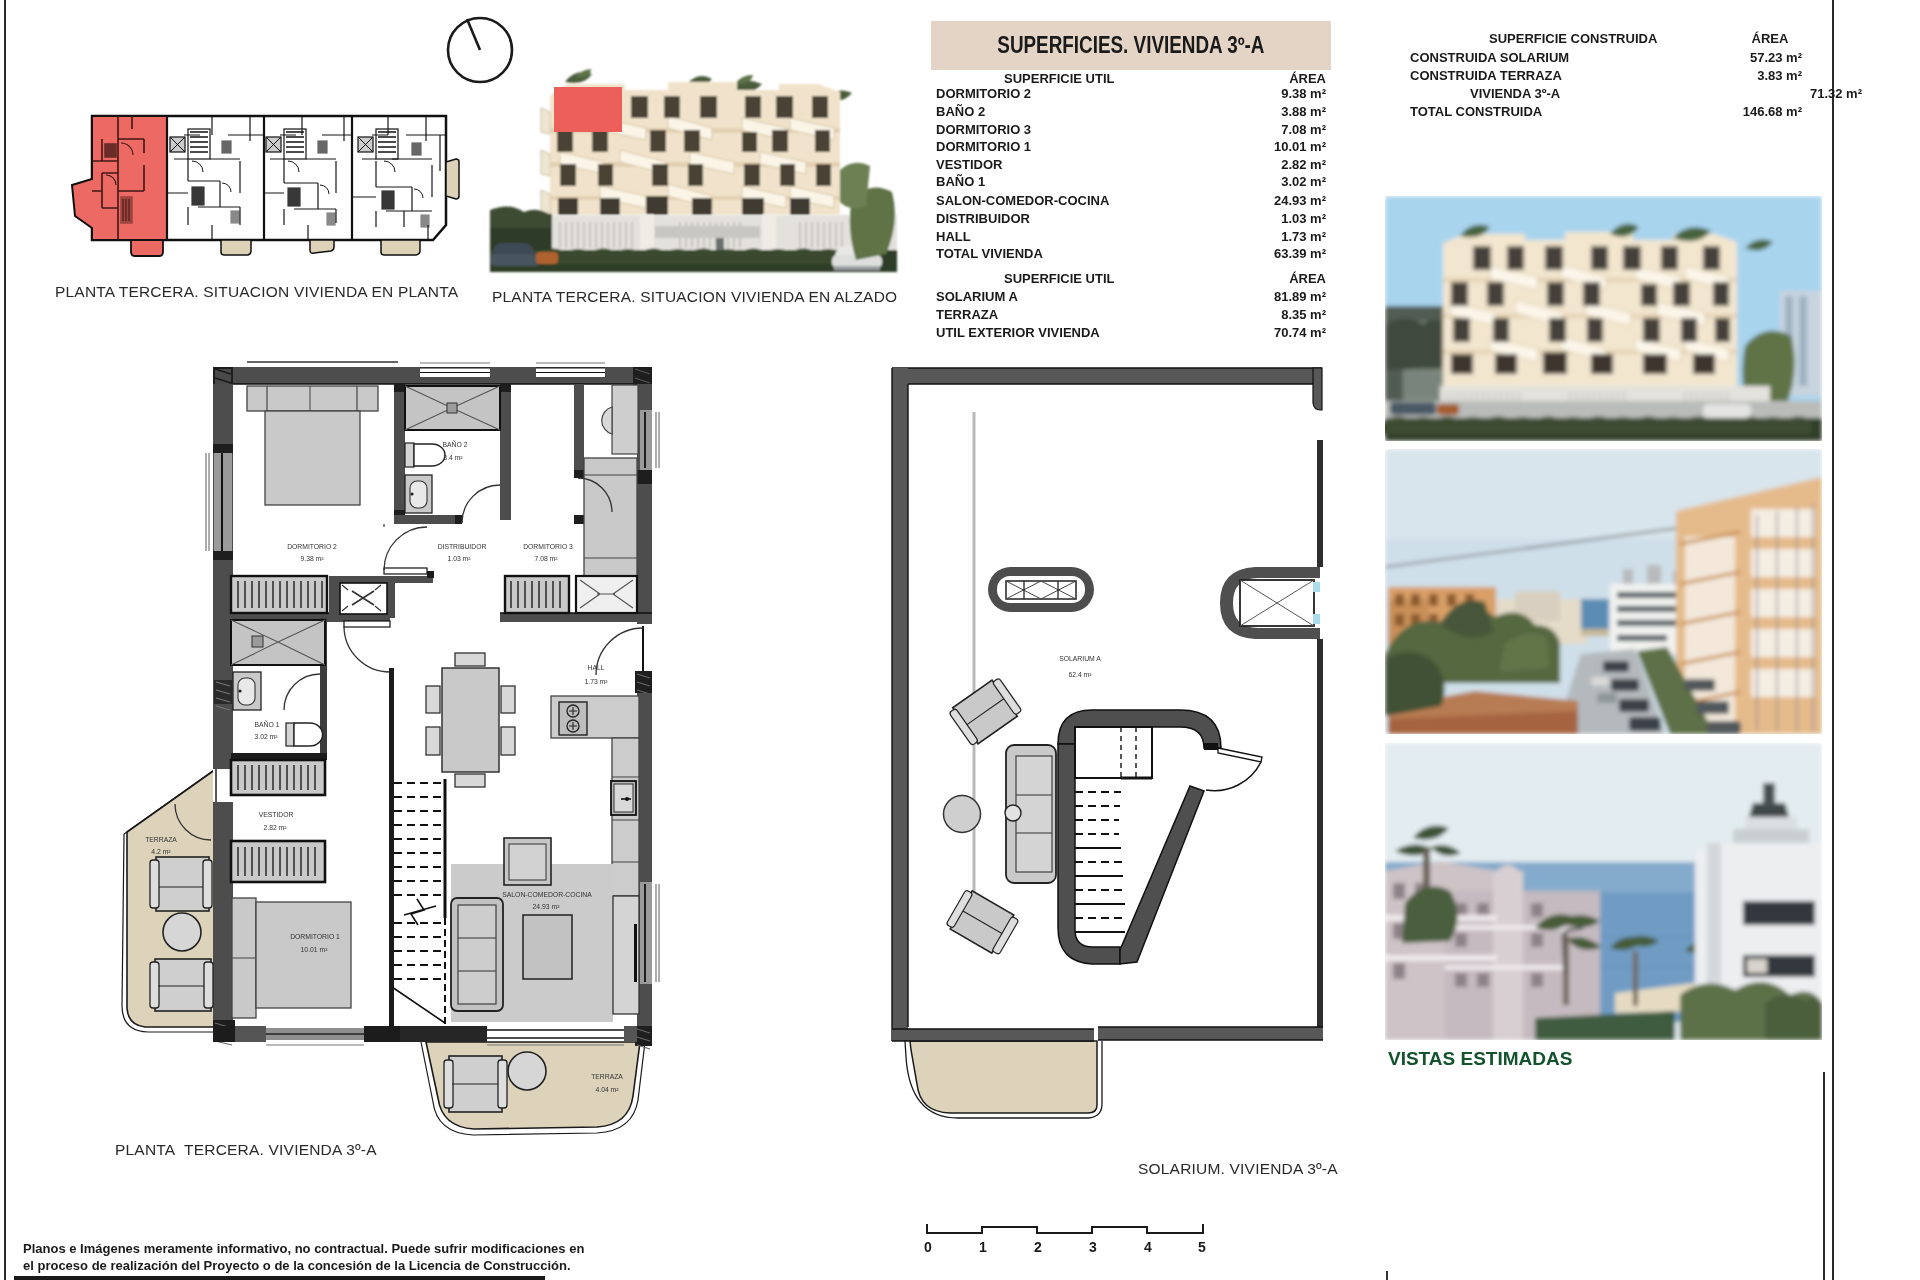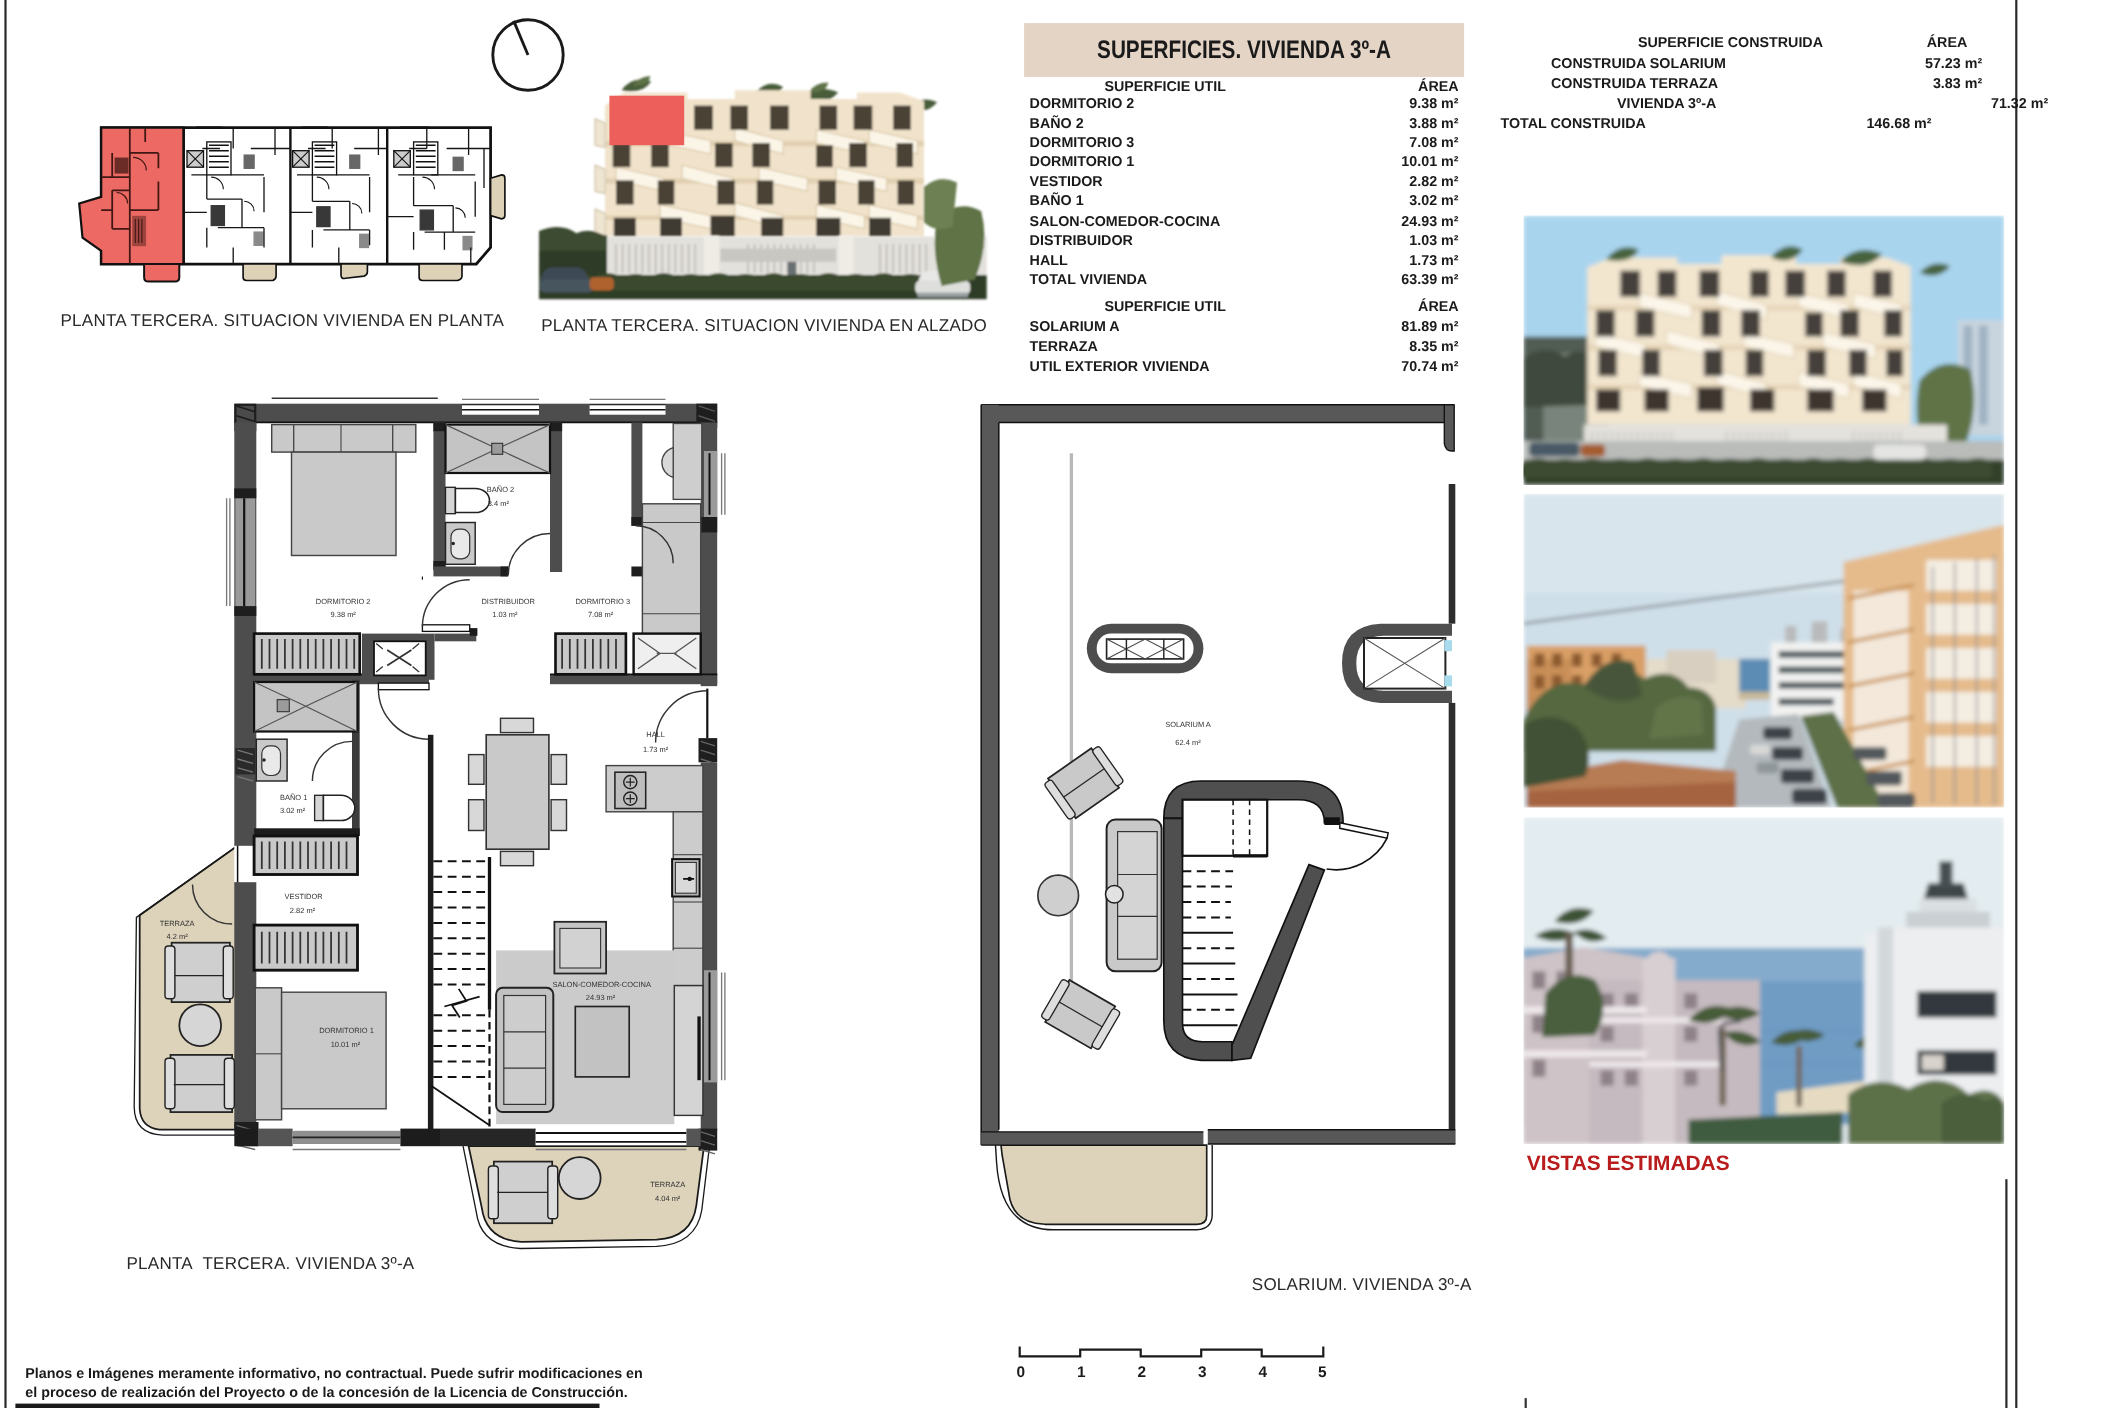--- a/index.html
+++ b/index.html
@@ -952,21 +952,21 @@
 </svg>
 
 <div class="abs cap" style="left:55px;top:283px">PLANTA TERCERA. SITUACION VIVIENDA EN PLANTA</div>
 
 <div class="abs cap" style="left:492px;top:288px">PLANTA TERCERA. SITUACION VIVIENDA EN ALZADO</div>
 
 <div class="abs cap" style="left:115px;top:1141px">PLANTA&nbsp; TERCERA. VIVIENDA 3º-A</div>
 
 <div class="abs cap" style="left:1138px;top:1160px">SOLARIUM. VIVIENDA 3º-A</div>
 
-<div class="abs" style="left:1388px;top:1048px;font-size:19px;font-weight:bold;color:#b91c1c">VISTAS ESTIMADAS</div>
+<div class="abs" style="left:1388px;top:1048px;font-size:19px;font-weight:bold;color:#14532d">VISTAS ESTIMADAS</div>
 
 <div class="abs" style="left:931px;top:21px;width:400px;height:49px;background:#e3d4c6"></div>
 
 <div class="abs" style="left:931px;top:32px;width:400px;text-align:center;font-size:23px;font-weight:bold;color:#1a1a1a"><span style="display:inline-block;transform:scaleX(0.82)">SUPERFICIES. VIVIENDA 3º-A</span></div>
 
 <div class="abs trow" style="left:1004px;top:71px">SUPERFICIE UTIL</div>
 <div class="abs trow" style="left:936px;top:71px;width:390px;text-align:right">ÁREA</div>
 
 <div class="abs trow" style="left:936px;top:86px;width:390px">
     <span style="float:left">DORMITORIO 2</span>
@@ -1033,21 +1033,21 @@
     <span style="float:right">57.23 m²</span>
   </div>
 <div class="abs trow" style="left:1410px;top:68px;width:392px">
     <span style="float:left">CONSTRUIDA TERRAZA</span>
     <span style="float:right">3.83 m²</span>
   </div>
 <div class="abs trow" style="left:1470px;top:86px;width:392px">
     <span style="float:left">VIVIENDA 3º-A</span>
     <span style="float:right">71.32 m²</span>
   </div>
-<div class="abs trow" style="left:1364px;top:104px;width:392px">
+<div class="abs trow" style="left:1410px;top:104px;width:392px">
     <span style="float:left">TOTAL CONSTRUIDA</span>
     <span style="float:right">146.68 m²</span>
   </div>
 
 <div class="abs" style="left:23px;top:1240px;font-size:13px;font-weight:bold;color:#1a1a1a;line-height:17px">Planos e Imágenes meramente informativo, no contractual. Puede sufrir modificaciones en<br>el proceso de realización del Proyecto o de la concesión de la Licencia de Construcción.</div>
 
 <div class="abs" style="left:14px;top:1276px;width:531px;height:4px;background:#1a1a1a"></div>
 
 <div class="abs" style="left:1386px;top:1271px;width:2px;height:9px;background:#333"></div>
 

